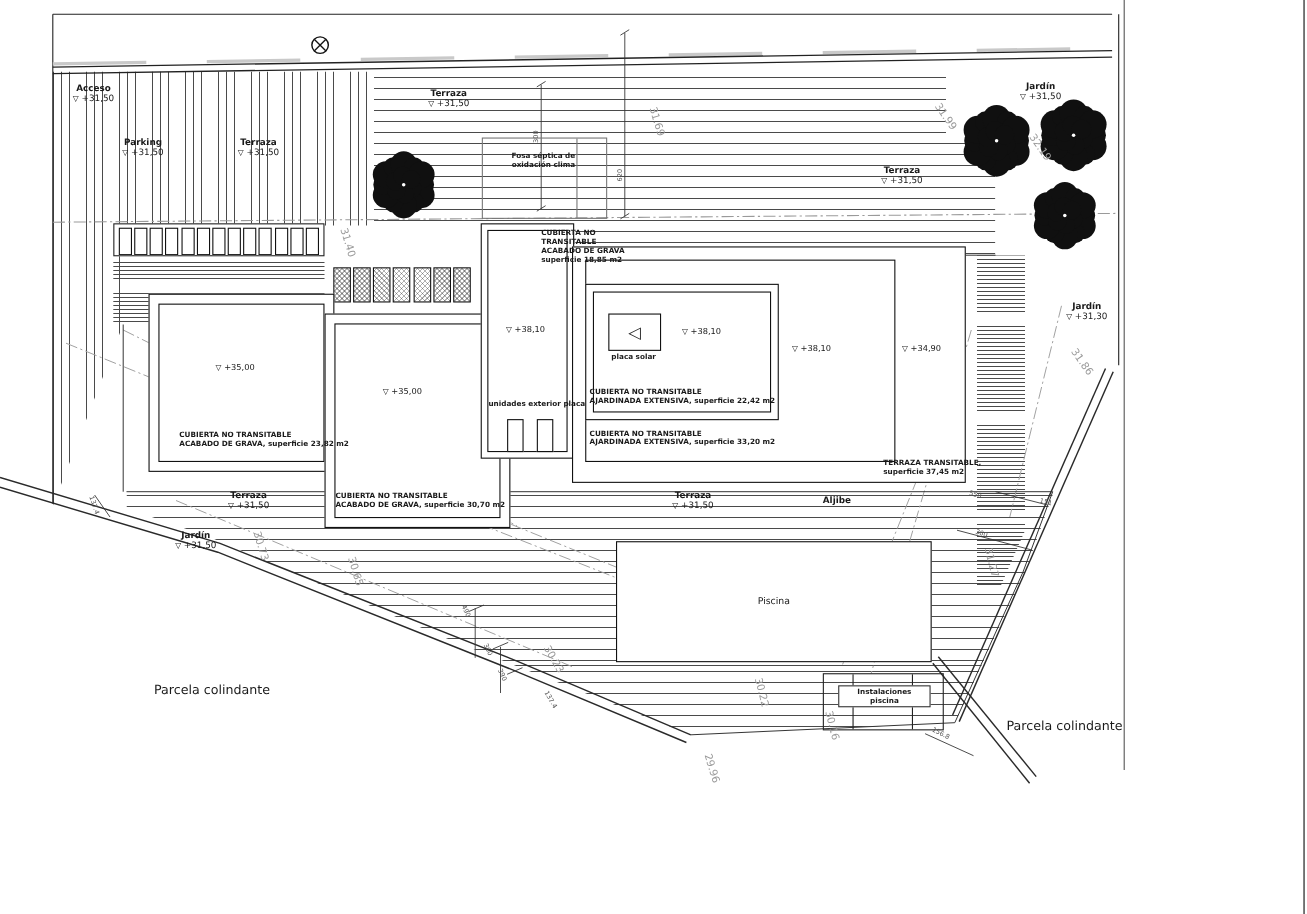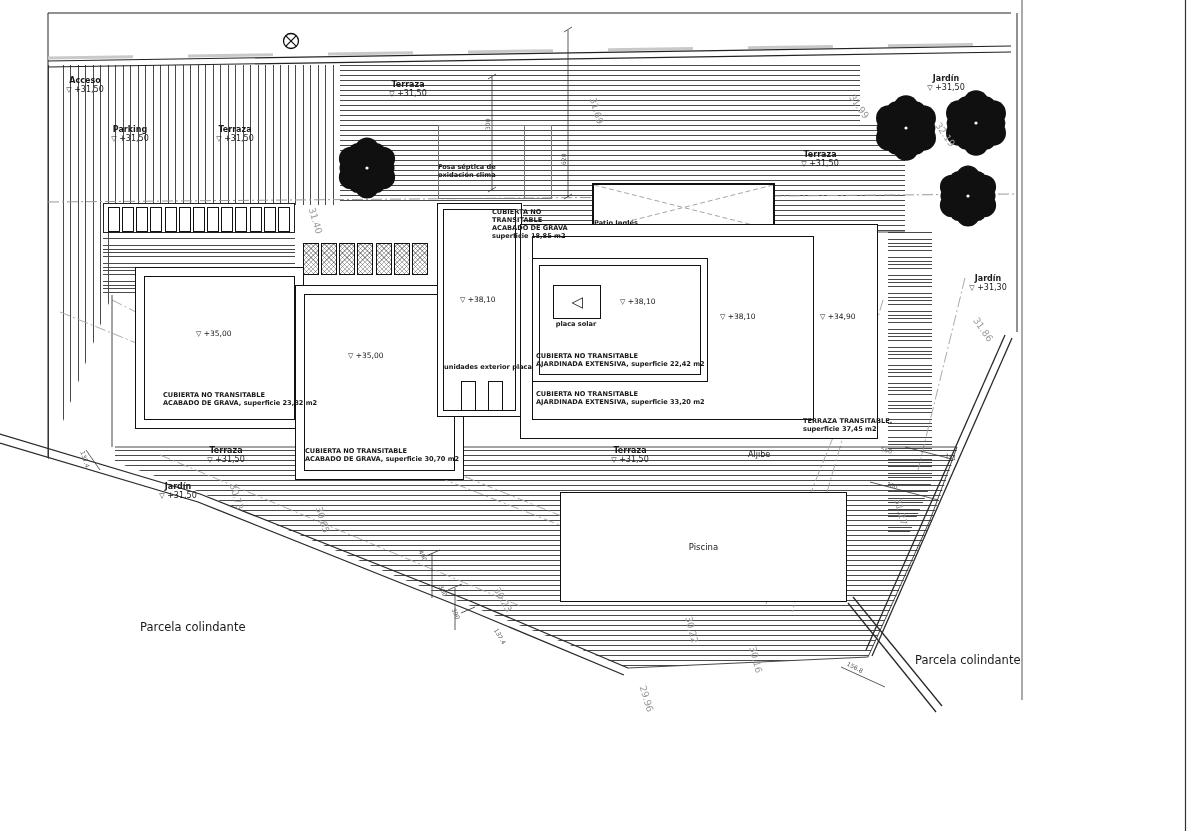--- a/index.html
+++ b/index.html
@@ -22,21 +22,21 @@
   .ctr{position:absolute;font-size:9.5px;color:#9a9a9a;white-space:nowrap;transform-origin:left top;}
   .dim{position:absolute;font-size:6px;color:#555;white-space:nowrap;transform-origin:left top;}
   .big{position:absolute;font-size:11.5px;}
   .slatrow{position:absolute;background:#fff;border:.9px solid #222;display:flex;justify-content:space-between;padding:3px 4px 0 4px;box-sizing:border-box;}
   .slat{width:10px;height:23px;border:.9px solid #111;background:#fff;}
   .skyrow{position:absolute;display:flex;justify-content:space-between;}
   .sky{width:14px;height:30px;border:.9px solid #111;
        background:repeating-linear-gradient(45deg,rgba(0,0,0,.30) 0 1px,transparent 1px 3.2px),
                   repeating-linear-gradient(-45deg,rgba(0,0,0,.30) 0 1px,transparent 1px 3.2px);}
   svg.layer{position:absolute;left:0;top:0;}
-  .lblbox{position:absolute;font-size:6.6px;line-height:8px;text-align:left;font-weight:bold;margin-top:25px;}
+  .lblbox{position:absolute;font-size:6.6px;line-height:8px;text-align:center;font-weight:bold;}
 </style>
 </head>
 <body>
 
 <div id="stage">
 
   <div class="abs hatch-v" style="left:48px;top:57px;width:292px;height:420px;
               clip-path:polygon(0px 8px,292px 8px,292px 148px,64px 148px,64px 238px,0px 403px);"></div>
 
   <div class="abs hatch-h" style="left:340px;top:65px;width:565px;height:167px;
@@ -232,30 +232,20 @@
   <div id="skylights" class="skyrow" style="left:303px;top:243px;width:125px;height:32px;">
       <div class="sky"></div>
       <div class="sky"></div>
       <div class="sky"></div>
       <div class="sky"></div>
       <div class="sky"></div>
       <div class="sky"></div>
       <div class="sky"></div>
     </div>
 
-  <div class="abs" style="left:592px;top:183px;width:183px;height:49px;background:#fff;border:2.2px solid #111;box-sizing:border-box;">
-    <svg width="100%" height="100%" viewBox="0 0 183 49" preserveAspectRatio="none">
-      <line x1="0" y1="0" x2="183" y2="49" stroke="#888" stroke-width=".8" stroke-dasharray="5 3"></line>
-      <line x1="183" y1="0" x2="0" y2="49" stroke="#888" stroke-width=".8" stroke-dasharray="5 3"></line>
-    </svg>
-    <div class="lblbox" style="left:0;top:9px;width:183px;">
-      <div>Patio Inglés</div>
-      <div><span class="tri">▽</span> <span>+28,10</span></div>
-    </div>
-  </div>
 
   <div class="roof" style="left:135px;top:267px;width:167px;height:160px;">
     <div class="inner" style="inset:8px;"></div>
   </div>
 
   <div class="roof" style="left:295px;top:285px;width:167px;height:193px;">
     <div class="inner" style="inset:8px;"></div>
   </div>
 
   <div class="roof" style="left:437px;top:203px;width:83px;height:212px;">
@@ -273,21 +263,29 @@
   </div>
   <div class="abs" style="left:553px;top:320px;width:46px;text-align:center;font-size:6.6px;font-weight:bold;">placa solar</div>
 
   <div class="note" style="left:444px;top:363px;">unidades exterior placa</div>
   <div class="abs" style="left:461px;top:381px;width:13px;height:28px;border:1px solid #111;background:#fff;"></div>
   <div class="abs" style="left:488px;top:381px;width:13px;height:28px;border:1px solid #111;background:#fff;"></div>
 
   <div class="abs" style="left:560px;top:492px;width:285px;height:108px;background:#fff;border:1.4px solid #111;display:flex;align-items:center;justify-content:center;">
     <span style="font-size:8.5px;">Piscina</span>
   </div>
-  <div class="abs" style="left:748px;top:450px;font-size:8px;font-weight:normal;">Aljibe</div>
+  <div class="abs" style="left:748px;top:612px;width:108px;height:50px;border:1.1px solid #222;">
+    <div class="abs" style="left:26px;top:0;height:50px;border-left:.8px solid #222;"></div>
+    <div class="abs" style="left:80px;top:0;height:50px;border-left:.8px solid #222;"></div>
+    <div class="lblbox" style="left:13px;top:10px;width:82px;background:#fff;border:.8px solid #333;padding:1px 0;">
+      <div>Instalaciones</div>
+      <div>piscina</div>
+    </div>
+  </div>
+  <div class="abs" style="left:748px;top:450px;font-size:8px;font-weight:bold;">Aljibe</div>
 
   <div class="marker" style="left:55px;top:76px;width:60px;">
     <div class="mname">Acceso</div>
     <div><span class="tri">▽</span> <span>+31,50</span></div>
   </div>
   <div class="marker" style="left:100px;top:125px;width:60px;">
     <div class="mname">Parking</div>
     <div><span class="tri">▽</span> <span>+31,50</span></div>
   </div>
   <div class="marker" style="left:205px;top:125px;width:60px;">

